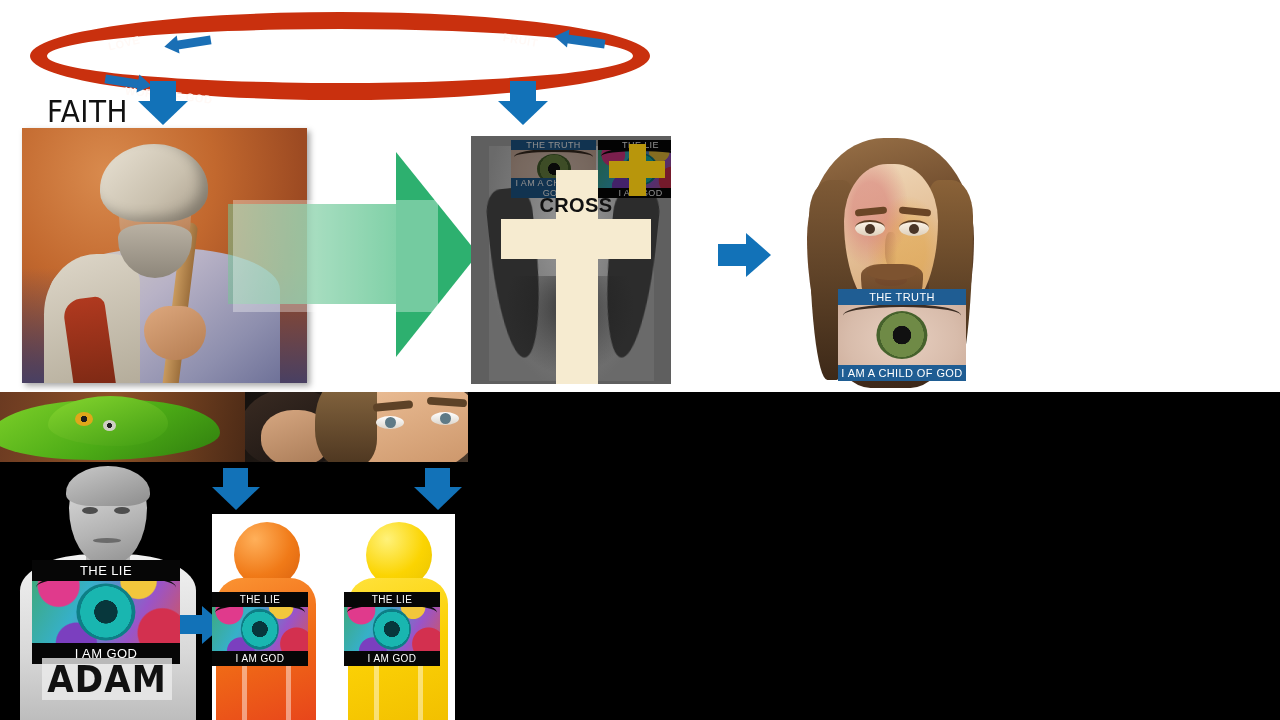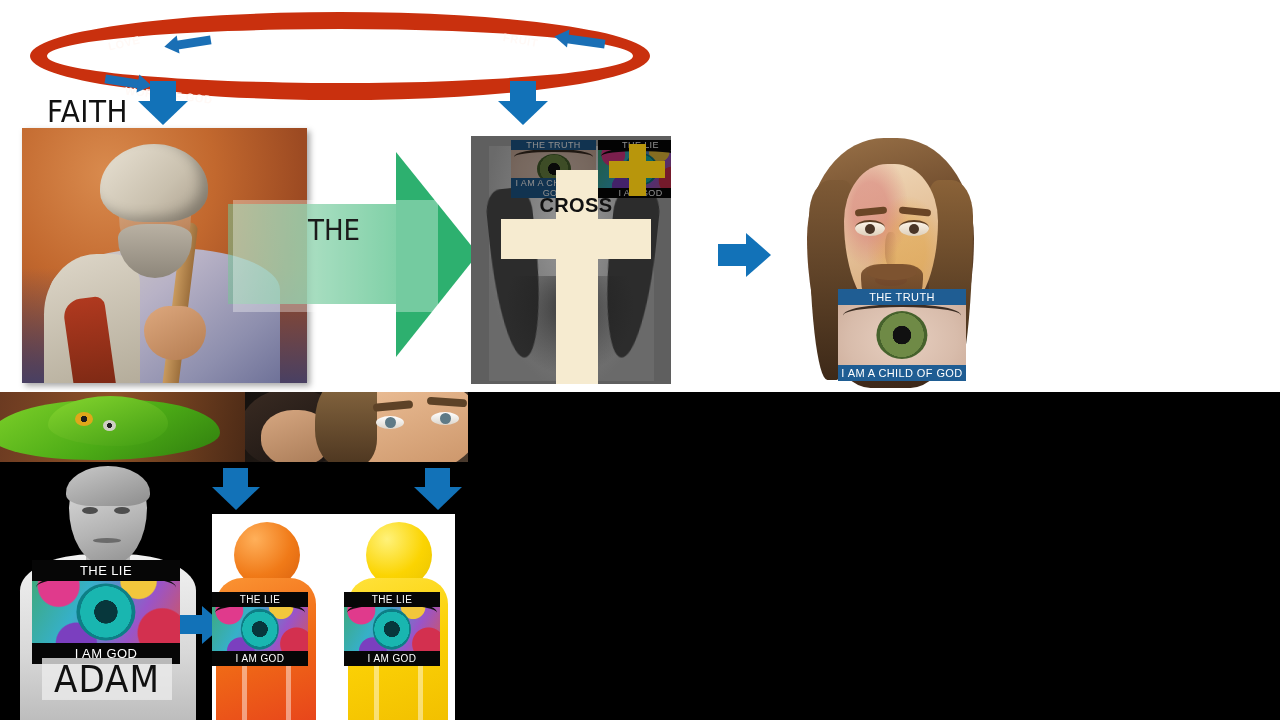--- a/index.html
+++ b/index.html
@@ -271,21 +271,21 @@
       border-radius:52% 52% 30% 30%/70% 70% 30% 30%;}
   .adam-eye{position:absolute;width:16px;height:7px;background:#4d4d4d;border-radius:50%;}
   .adam-eye.l{left:68px;top:45px;} .adam-eye.r{left:100px;top:45px;}
   .adam-mouth{position:absolute;left:79px;top:76px;width:28px;height:5px;
       background:#6b6b6b;border-radius:50%;}
   #card-lie-adam{left:18px;top:98px;width:148px;height:104px;}
   #card-lie-adam .cap{font-size:13px;padding:3px 0;}
   #adam-name{position:absolute;left:28px;top:196px;width:130px;height:42px;
       background:rgba(236,236,236,.78);display:flex;align-items:center;justify-content:center;}
   #adam-name span{font-size:38px;color:#111;letter-spacing:1px;line-height:1;
-      font-family:"DejaVu Sans Condensed","DejaVu Sans",sans-serif;font-weight:400;}
+      font-family:"DejaVu Sans Condensed","DejaVu Sans",sans-serif;font-weight:700;}
 
   
   #idols{left:212px;top:514px;width:243px;height:206px;background:#fff;overflow:hidden;}
   .figure{position:absolute;top:8px;width:100px;height:198px;}
   .figure .head{position:absolute;left:18px;top:0;width:66px;height:66px;border-radius:50%;}
   .figure .body{position:absolute;left:0;top:56px;width:100px;height:142px;
       border-radius:26px 26px 0 0;}
   .figure .slit{position:absolute;top:120px;width:5px;height:78px;background:rgba(255,255,255,.45);}
   .figure .slit.a{left:26px;} .figure .slit.b{left:70px;}
   #fig-orange{left:4px;}
@@ -342,21 +342,20 @@
     <div class="abr-beard"></div>
     <div class="abr-turban"></div>
     <div class="abr-hand"></div>
   </div>
 
   <div class="abs" id="promise">
     <div class="body"></div>
     <div class="tip"></div>
     <div class="glass"></div>
     <div class="txt">
-      <div>THE</div>
     </div>
   </div>
 
   <div class="abs" id="cross-panel">
     <div class="veiled">
       <div class="veil-face"></div>
       <div class="veil-hair l"></div>
       <div class="veil-hair r"></div>
       <div class="veil-eye l">
           <i></i>

